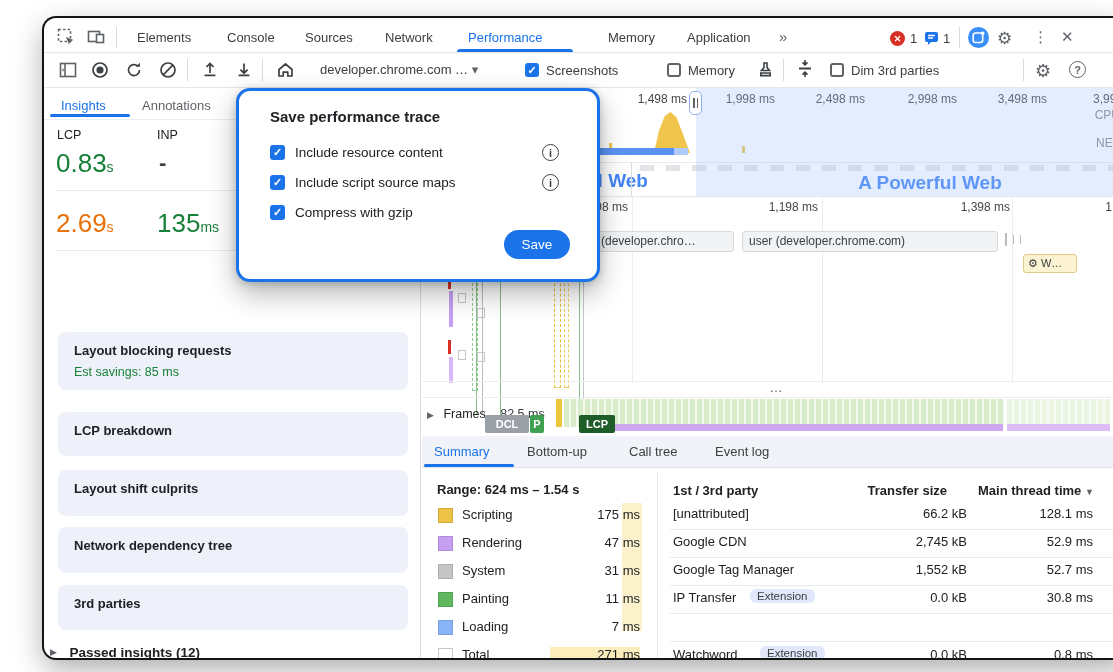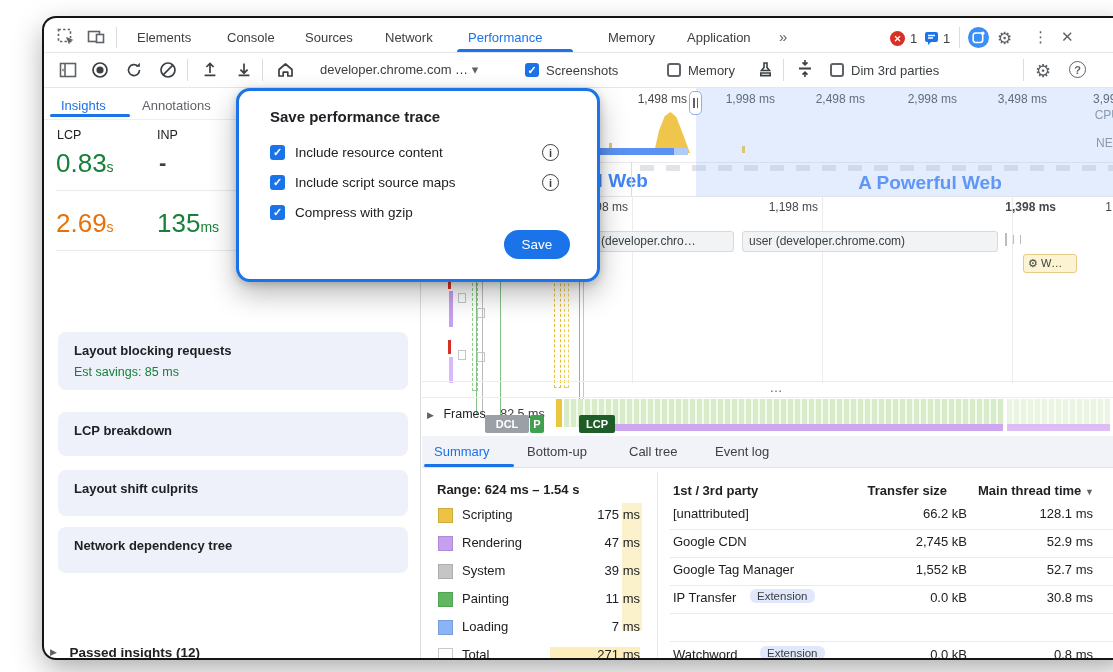--- a/index.html
+++ b/index.html
@@ -194,20 +194,23 @@
   </div>
   <div class="abs card" style="top:412px;height:44px;">
     <div class="ti">LCP breakdown</div>
   </div>
   <div class="abs card" style="top:470px;height:46px;">
     <div class="ti">Layout shift culprits</div>
   </div>
   <div class="abs card" style="top:527px;height:46px;">
     <div class="ti">Network dependency tree</div>
   </div>
+  <div class="abs card" style="top:585px;height:45px;">
+    <div class="ti">3rd parties</div>
+  </div>
   <div class="abs" style="left:20px;top:643px;">
     <span style="font-size:9px;color:#5f6368;vertical-align:2px;">▶</span>
     <span style="font-size:13.5px;font-weight:600;color:#202124;margin-left:8px;">Passed insights (12)</span>
   </div>
 
   <div class="abs" style="left:392px;top:88px;width:705px;height:108px;"></div>
   <div class="abs tick" style="left:577px;top:92px;width:80px;">1,498 ms</div>
   <div class="abs tick" style="left:665px;top:92px;width:80px;">1,998 ms</div>
   <div class="abs tick" style="left:755px;top:92px;width:80px;">2,498 ms</div>
   <div class="abs tick" style="left:847px;top:92px;width:80px;">2,998 ms</div>
@@ -233,21 +236,21 @@
     <span style="width:1.5px;height:10px;background:#5f6368;"></span>
         <span style="width:1.5px;height:10px;background:#5f6368;"></span>
   </div>
   <div class="abs hline" style="left:392px;top:196px;width:705px;"></div>
 
   <div class="abs gridv" style="left:602px;top:197px;height:186px;"></div>
   <div class="abs gridv" style="left:792px;top:197px;height:186px;"></div>
   <div class="abs gridv" style="left:982px;top:197px;height:186px;"></div>
   <div class="abs tick" style="left:520px;top:200px;width:78px;">998 ms</div>
   <div class="abs tick" style="left:700px;top:200px;width:88px;">1,198 ms</div>
-  <div class="abs tick" style="left:938px;top:200px;width:88px;font-weight:bold;">1,398 ms</div>
+  <div class="abs tick" style="left:892px;top:200px;width:88px;">1,398 ms</div>
   <div class="abs tick" style="left:1062px;top:200px;width:30px;">1,5</div>
 
   <div class="abs pill" style="left:554px;top:231px;width:150px;">b (developer.chro…</div>
   <div class="abs pill" style="left:712px;top:231px;width:256px;">user (developer.chrome.com)</div>
   <div class="abs" style="left:975px;top:233px;width:2px;height:13px;background:#b9bdc1;"></div>
   <div class="abs" style="left:983px;top:235px;width:1px;height:9px;background:#b9bdc1;"></div>
   <div class="abs" style="left:990px;top:235px;width:1px;height:9px;background:#b9bdc1;"></div>
   <div class="abs" style="left:993px;top:254px;width:54px;height:19px;background:#fbf3d2;border:1px solid #e3cb85;border-radius:3px;box-sizing:border-box;font-size:11px;color:#3c4043;line-height:17px;padding-left:4px;white-space:nowrap;overflow:hidden;">⚙ W…</div>
   <div class="abs" style="left:1086px;top:243px;width:7px;height:48px;background:#a8a8a8;border-radius:4px;"></div>
 
@@ -301,21 +304,21 @@
   <div class="abs" style="left:408px;top:508px;width:13px;height:13px;background:#ecc344;border:1px solid rgba(0,0,0,.12);"></div>
   <div class="abs legend-name" style="left:432px;top:507px;">Scripting</div>
   <div class="abs legend-val" style="left:520px;top:507px;width:90px;">175 ms</div>
 
   <div class="abs" style="left:408px;top:536px;width:13px;height:13px;background:#c79ff2;border:1px solid rgba(0,0,0,.12);"></div>
   <div class="abs legend-name" style="left:432px;top:535px;">Rendering</div>
   <div class="abs legend-val" style="left:520px;top:535px;width:90px;">47 ms</div>
 
   <div class="abs" style="left:408px;top:564px;width:13px;height:13px;background:#c5c5c5;border:1px solid rgba(0,0,0,.12);"></div>
   <div class="abs legend-name" style="left:432px;top:563px;">System</div>
-  <div class="abs legend-val" style="left:520px;top:563px;width:90px;">39 ms</div>
+  <div class="abs legend-val" style="left:520px;top:563px;width:90px;">31 ms</div>
 
   <div class="abs" style="left:408px;top:592px;width:13px;height:13px;background:#5fb85f;border:1px solid rgba(0,0,0,.12);"></div>
   <div class="abs legend-name" style="left:432px;top:591px;">Painting</div>
   <div class="abs legend-val" style="left:520px;top:591px;width:90px;">11 ms</div>
 
   <div class="abs" style="left:408px;top:620px;width:13px;height:13px;background:#8ab4f8;border:1px solid rgba(0,0,0,.12);"></div>
   <div class="abs legend-name" style="left:432px;top:619px;">Loading</div>
   <div class="abs legend-val" style="left:520px;top:619px;width:90px;">7 ms</div>
 
   <div class="abs" style="left:408px;top:648px;width:13px;height:13px;background:#fff;border:1px solid #c8c8c8;"></div>

